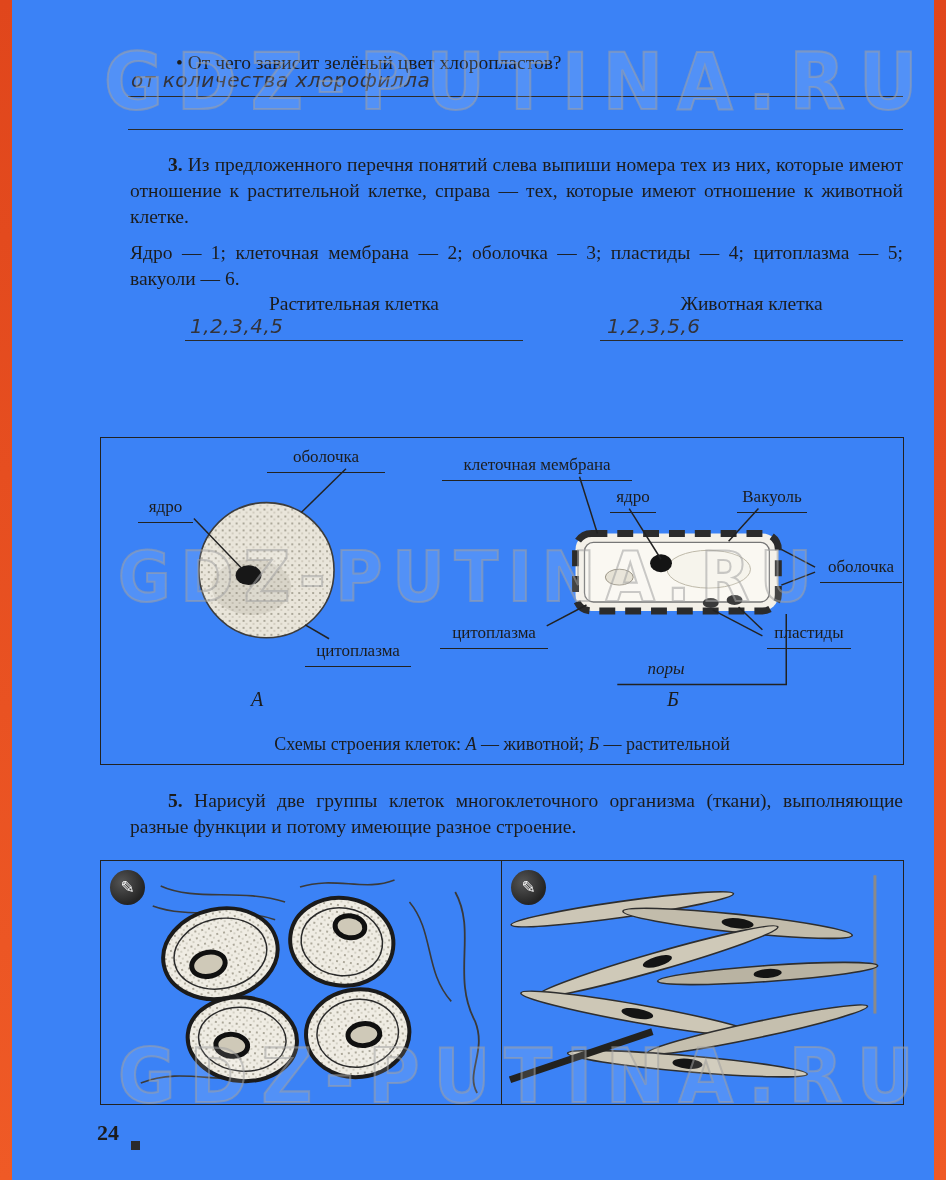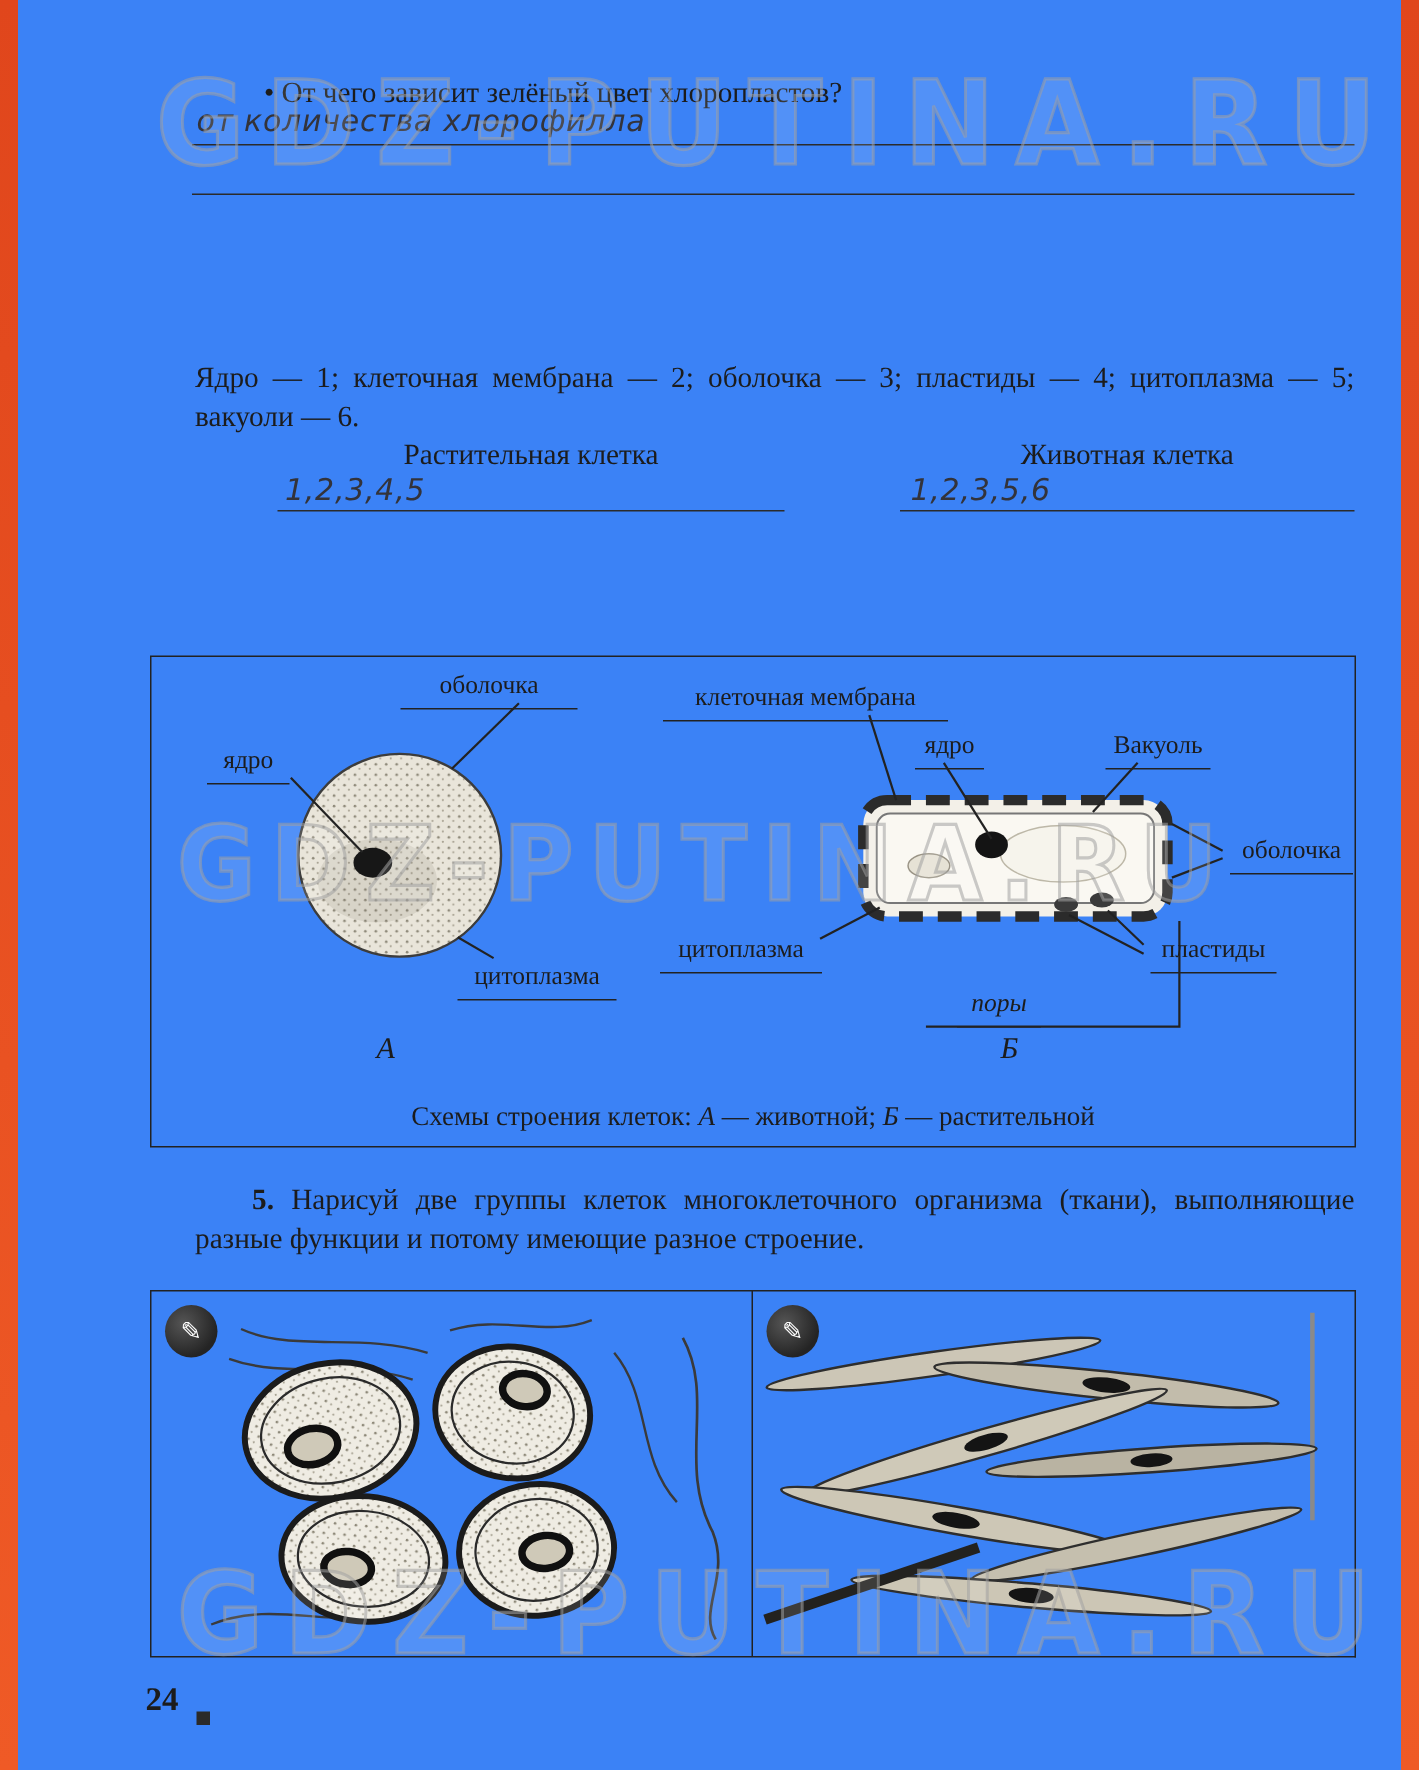--- a/index.html
+++ b/index.html
@@ -54,20 +54,24 @@
   <div class="wm wm3">GDZ-PUTINA.RU</div>
 
   <div class="abs body-text" style="left:176px;top:50px;width:730px;white-space:nowrap;">
     <span>•</span>
     <span>От чего зависит зелёный цвет хлоропластов?</span>
   </div>
   <div class="abs hand" style="left:131px;top:68px;">от количества хлорофилла</div>
   <div class="rule" style="left:128px;top:96px;width:775px;"></div>
   <div class="rule" style="left:128px;top:129px;width:775px;"></div>
 
+  <div class="abs body-text" style="left:130px;top:152px;width:773px;text-indent:38px;">
+    <b class="num">3.</b>
+    <span>Из предложенного перечня понятий слева выпиши номера тех из них, которые имеют отношение к растительной клетке, справа — тех, которые имеют отношение к животной клетке.</span>
+  </div>
   <div class="abs body-text" style="left:130px;top:240px;width:773px;">Ядро — 1; клеточная мембрана — 2; оболочка — 3; пластиды — 4; цитоплазма — 5; вакуоли — 6.</div>
 
   <div class="abs col-header" style="left:600px;top:293px;width:303px;">Животная клетка</div>
   <div class="abs col-header" style="left:185px;top:293px;width:338px;">Растительная клетка</div>
   <div class="abs hand" style="left:190px;top:314px;">1,2,3,4,5</div>
   <div class="abs hand" style="left:607px;top:314px;">1,2,3,5,6</div>
   <div class="rule" style="left:185px;top:340px;width:338px;"></div>
   <div class="rule" style="left:600px;top:340px;width:303px;"></div>
 
 

